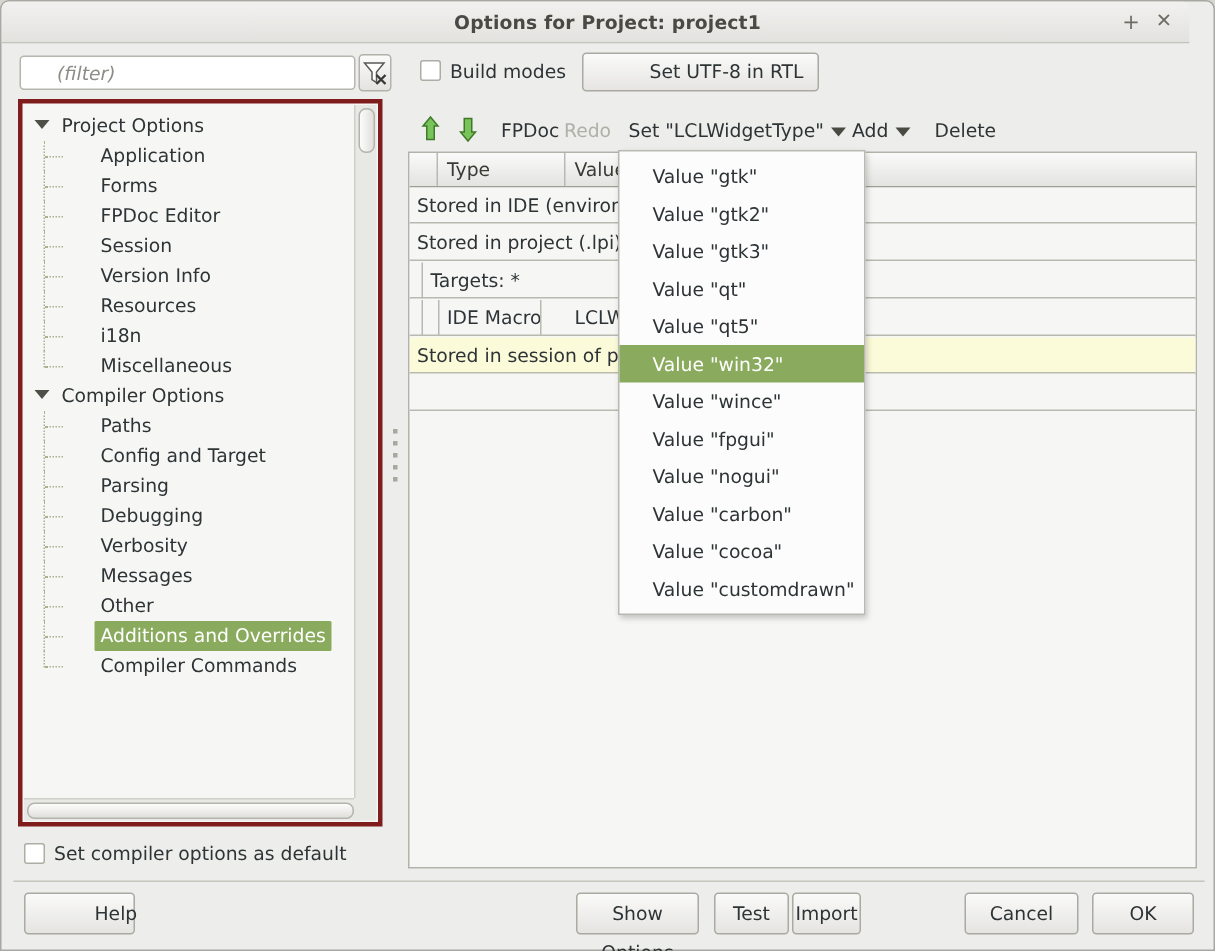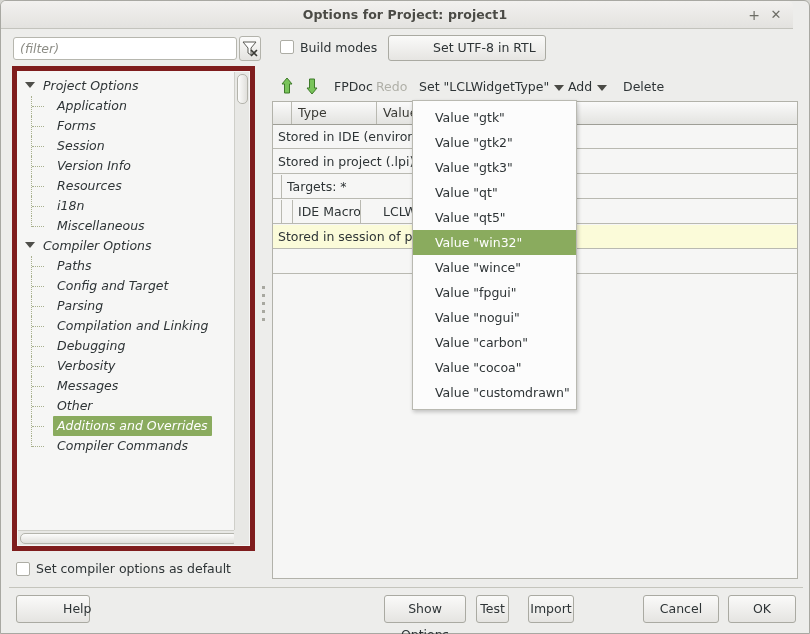--- a/index.html
+++ b/index.html
@@ -51,21 +51,21 @@
   #filter-wrap {
     position: absolute; left: 12px; top: 36px;
     width: 224px; height: 23px;
     background: #fff;
     border: 1px solid #b6b6ae;
     border-radius: 3px;
   }
   #filter-input {
     width: 100%; height: 100%;
     border: 0; outline: none; background: transparent;
-    padding: 0 6px;
+    padding: 0 24px;
     font-family: inherit; font-size: 12.5px;
     font-style: italic; color: #8d8d86;
   }
   #filter-input::placeholder { color:#8d8d86; font-style: italic; }
 
   #filter-clear {
     position: absolute; left: 238px; top: 35px;
     width: 22px; height: 25px;
     background: linear-gradient(to bottom,#fbfbfa 0%, #e4e3e0 100%);
     border: 1px solid #b3b3ab; border-radius: 3px;
@@ -88,36 +88,35 @@
     background: linear-gradient(to bottom,#fafaf9 0%, #e6e5e2 100%);
     border: 1px solid #aaaaa2; border-radius: 3px;
     font-size: 12.5px;
   }
 
   
   #tree-panel {
     position: absolute; left: 11px; top: 65px;
     width: 243px; height: 485px;
     background: #f6f6f5;
-    border: 5px solid #7f1d1d;
-    font-style: italic;
+    border: 3px solid #7f1d1d;
   }
   #tree-list {
     position: absolute; left: 0; top: 0;
     width: 226px; height: 467px;
     overflow: hidden;
     padding: 5px 0 0 0;
   }
   .tnode {
     position: relative;
     height: 20px; line-height: 20px;
     white-space: nowrap;
     font-size: 12.5px;
   }
-  .tnode .lbl { display:inline-block; padding: 0 4px; border-radius:1px; }
+  .tnode .lbl { display:inline-block; padding: 0 4px; border-radius:1px;margin-left:12px; }
   .tnode.root .lbl { padding-left: 2px; }
   .tnode.child { padding-left: 36px; }
   .tnode.root { padding-left: 8px; }
   .tnode.root .tri {
     position: absolute; left: 8px; top: 6px;
     width: 0; height: 0;
     border-left: 5px solid transparent;
     border-right: 5px solid transparent;
     border-top: 6px solid #4f4f4a;
   }
@@ -278,21 +277,21 @@
     height: 28px; line-height: 26px;
     background: linear-gradient(to bottom,#fafaf9 0%, #e5e4e1 100%);
     border: 1px solid #aaaaa2;
     border-radius: 3px;
     text-align: center;
     font-size: 12.5px;
     color: #2e3436;
   }
   #btn-help       { left: 15px;  top: 594px; width: 74px; padding-left: 46px; }
   #btn-showopts   { left: 383px; top: 594px; width: 82px; }
-  #btn-test       { left: 475px; top: 594px; width: 33px; }
+  #btn-test       { left: 475px; top: 594px; width: 50px; }
   #btn-import     { left: 527px; top: 594px; width: 46px; }
   #btn-export     { left: 579px; top: 594px; width: 48px; margin-top: 46px; }
   #btn-cancel     { left: 642px; top: 594px; width: 76px; }
   #btn-ok         { left: 727px; top: 594px; width: 68px; }
 </style>
 </head>
 <body>
 
 <div id="window">
 
@@ -315,30 +314,30 @@
   <span id="buildmodes-cb" class="cbox"></span>
   <span id="buildmodes-lbl">Build modes</span>
 
   <div id="utf8-btn" class="btn-inline" style="background:linear-gradient(to bottom,#fafaf9,#e6e5e2);border:1px solid #aaaaa2;border-radius:3px;padding-left:44px;">Set UTF-8 in RTL</div>
 
   <div id="tree-panel">
     <div id="tree-list">
         <div class="tnode root"><span class="tri"></span><span class="lbl rootlbl">Project Options</span></div>
         <div class="tnode child"><span class="lbl">Application</span></div>
         <div class="tnode child"><span class="lbl">Forms</span></div>
+        <div class="tnode child"><span class="lbl">FPDoc Editor</span></div>
         <div class="tnode child"><span class="lbl">Session</span></div>
         <div class="tnode child"><span class="lbl">Version Info</span></div>
         <div class="tnode child"><span class="lbl">Resources</span></div>
         <div class="tnode child"><span class="lbl">i18n</span></div>
         <div class="tnode child lastchild"><span class="lbl">Miscellaneous</span></div>
         <div class="tnode root"><span class="tri"></span><span class="lbl rootlbl">Compiler Options</span></div>
         <div class="tnode child"><span class="lbl">Paths</span></div>
         <div class="tnode child"><span class="lbl">Config and Target</span></div>
         <div class="tnode child"><span class="lbl">Parsing</span></div>
-        <div class="tnode child"><span class="lbl">Compilation and Linking</span></div>
         <div class="tnode child"><span class="lbl">Debugging</span></div>
         <div class="tnode child"><span class="lbl">Verbosity</span></div>
         <div class="tnode child"><span class="lbl">Messages</span></div>
         <div class="tnode child"><span class="lbl">Other</span></div>
         <div class="tnode child selected"><span class="lbl">Additions and Overrides</span></div>
         <div class="tnode child lastchild"><span class="lbl">Compiler Commands</span></div>
       </div>
     <div id="tree-vscroll">
       <div id="tree-vthumb"></div>
     </div>

